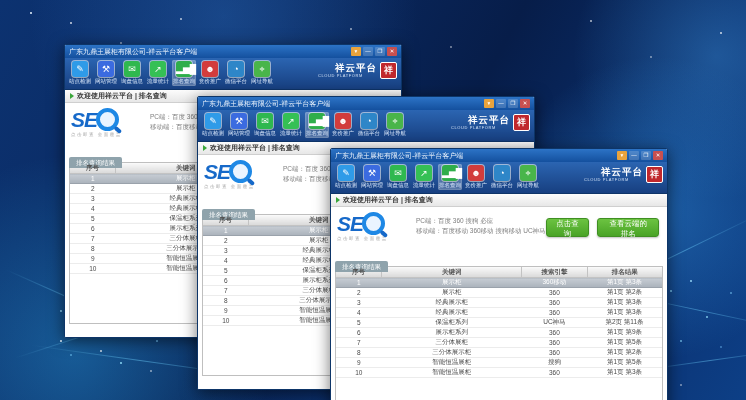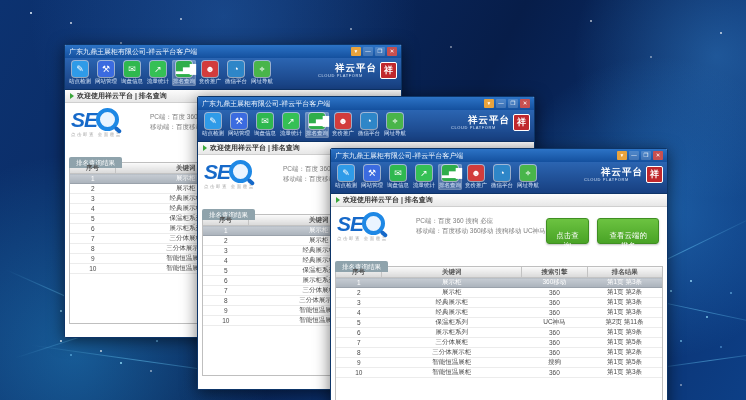--- a/index.html
+++ b/index.html
@@ -58,21 +58,21 @@
   .seo-logo{width:84px;}
   .seo-line{display:flex;align-items:center;font-style:italic;}
   .seo-se{font-size:21px;font-weight:bold;color:#1669c9;letter-spacing:-1px;line-height:21px;}
   .seo-mag{width:15px;height:15px;border:4px solid #1e88e5;border-radius:50%;position:relative;margin-left:-1px;background:#eaf4ff;}
   .seo-mag::after{content:"";position:absolute;width:8px;height:3.5px;background:#1669c9;right:-7px;bottom:-4px;
                   transform:rotate(40deg);border-radius:2px;}
   .seo-tag{font-size:4.5px;color:#a8a8a8;letter-spacing:1.5px;margin-top:1px;}
   .seo-engines{flex:1;margin-left:6px;margin-top:4px;font-size:6.5px;color:#7f7f7f;line-height:10px;white-space:nowrap;}
   .seo-buttons{display:flex;gap:8px;margin-top:6px;margin-right:2px;}
   .btn{border:1px solid #3f8f22;background:linear-gradient(#6cc341,#49a326);color:#fff;font-size:7.5px;
-       height:19px;padding:12px 9px;border-radius:3px;font-family:inherit;cursor:pointer;box-shadow:0 1px 2px rgba(0,0,0,.25);}
+       height:19px;padding:0 9px;border-radius:3px;font-family:inherit;cursor:pointer;box-shadow:0 1px 2px rgba(0,0,0,.25);}
   .tab-row{margin:3px 4px 0;height:11px;}
   .tab{display:inline-block;background:#8fa3ac;color:#fff;font-size:6.5px;line-height:11px;padding:0 7px;
        border-radius:2px 2px 0 0;}
   .grid{margin:0 4px;border:1px solid #bfbfbf;height:160px;background:#fff;overflow:hidden;}
   table{width:100%;border-collapse:collapse;table-layout:fixed;}
   th{background:linear-gradient(#fafafa,#dadada);border:1px solid #c3c3c3;border-top:none;font-size:6.5px;
      color:#555;height:10px;font-weight:bold;padding:0;}
   th:first-child,td:first-child{border-left:none;}
   th:last-child,td:last-child{border-right:none;}
   td{font-size:6.5px;color:#4a4a4a;text-align:center;height:9px;padding:0;border-bottom:1px solid #ececec;

